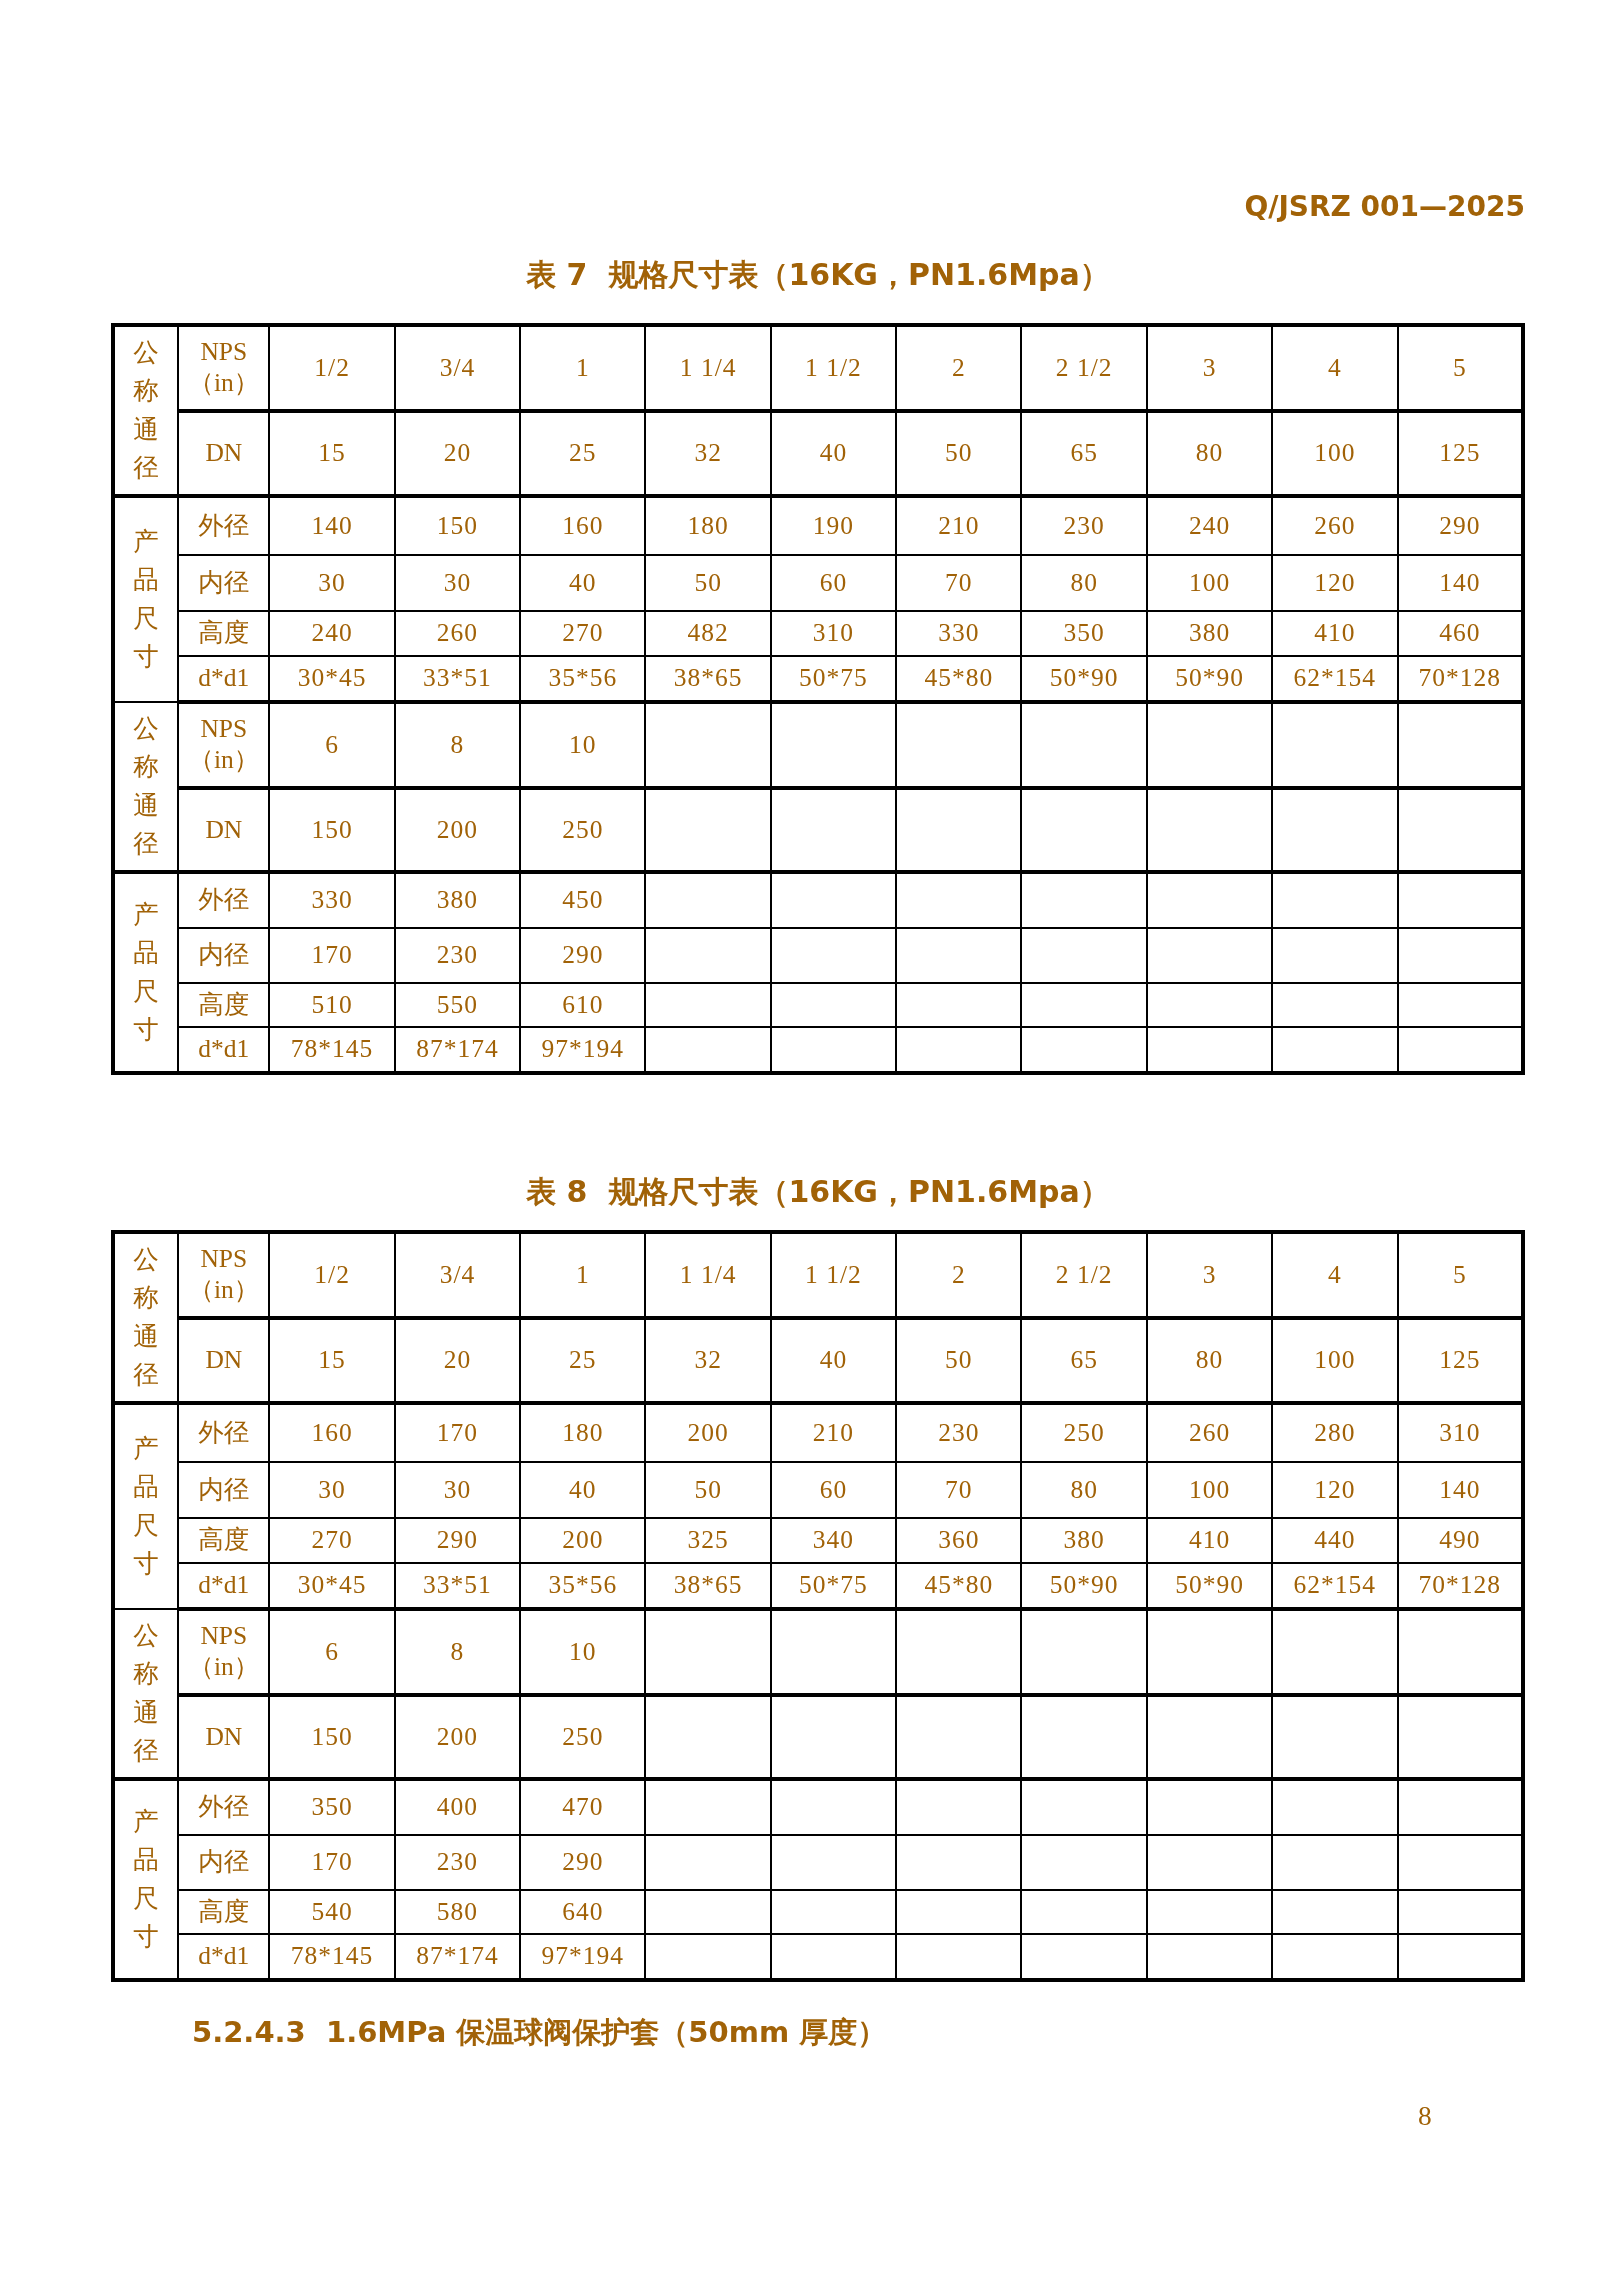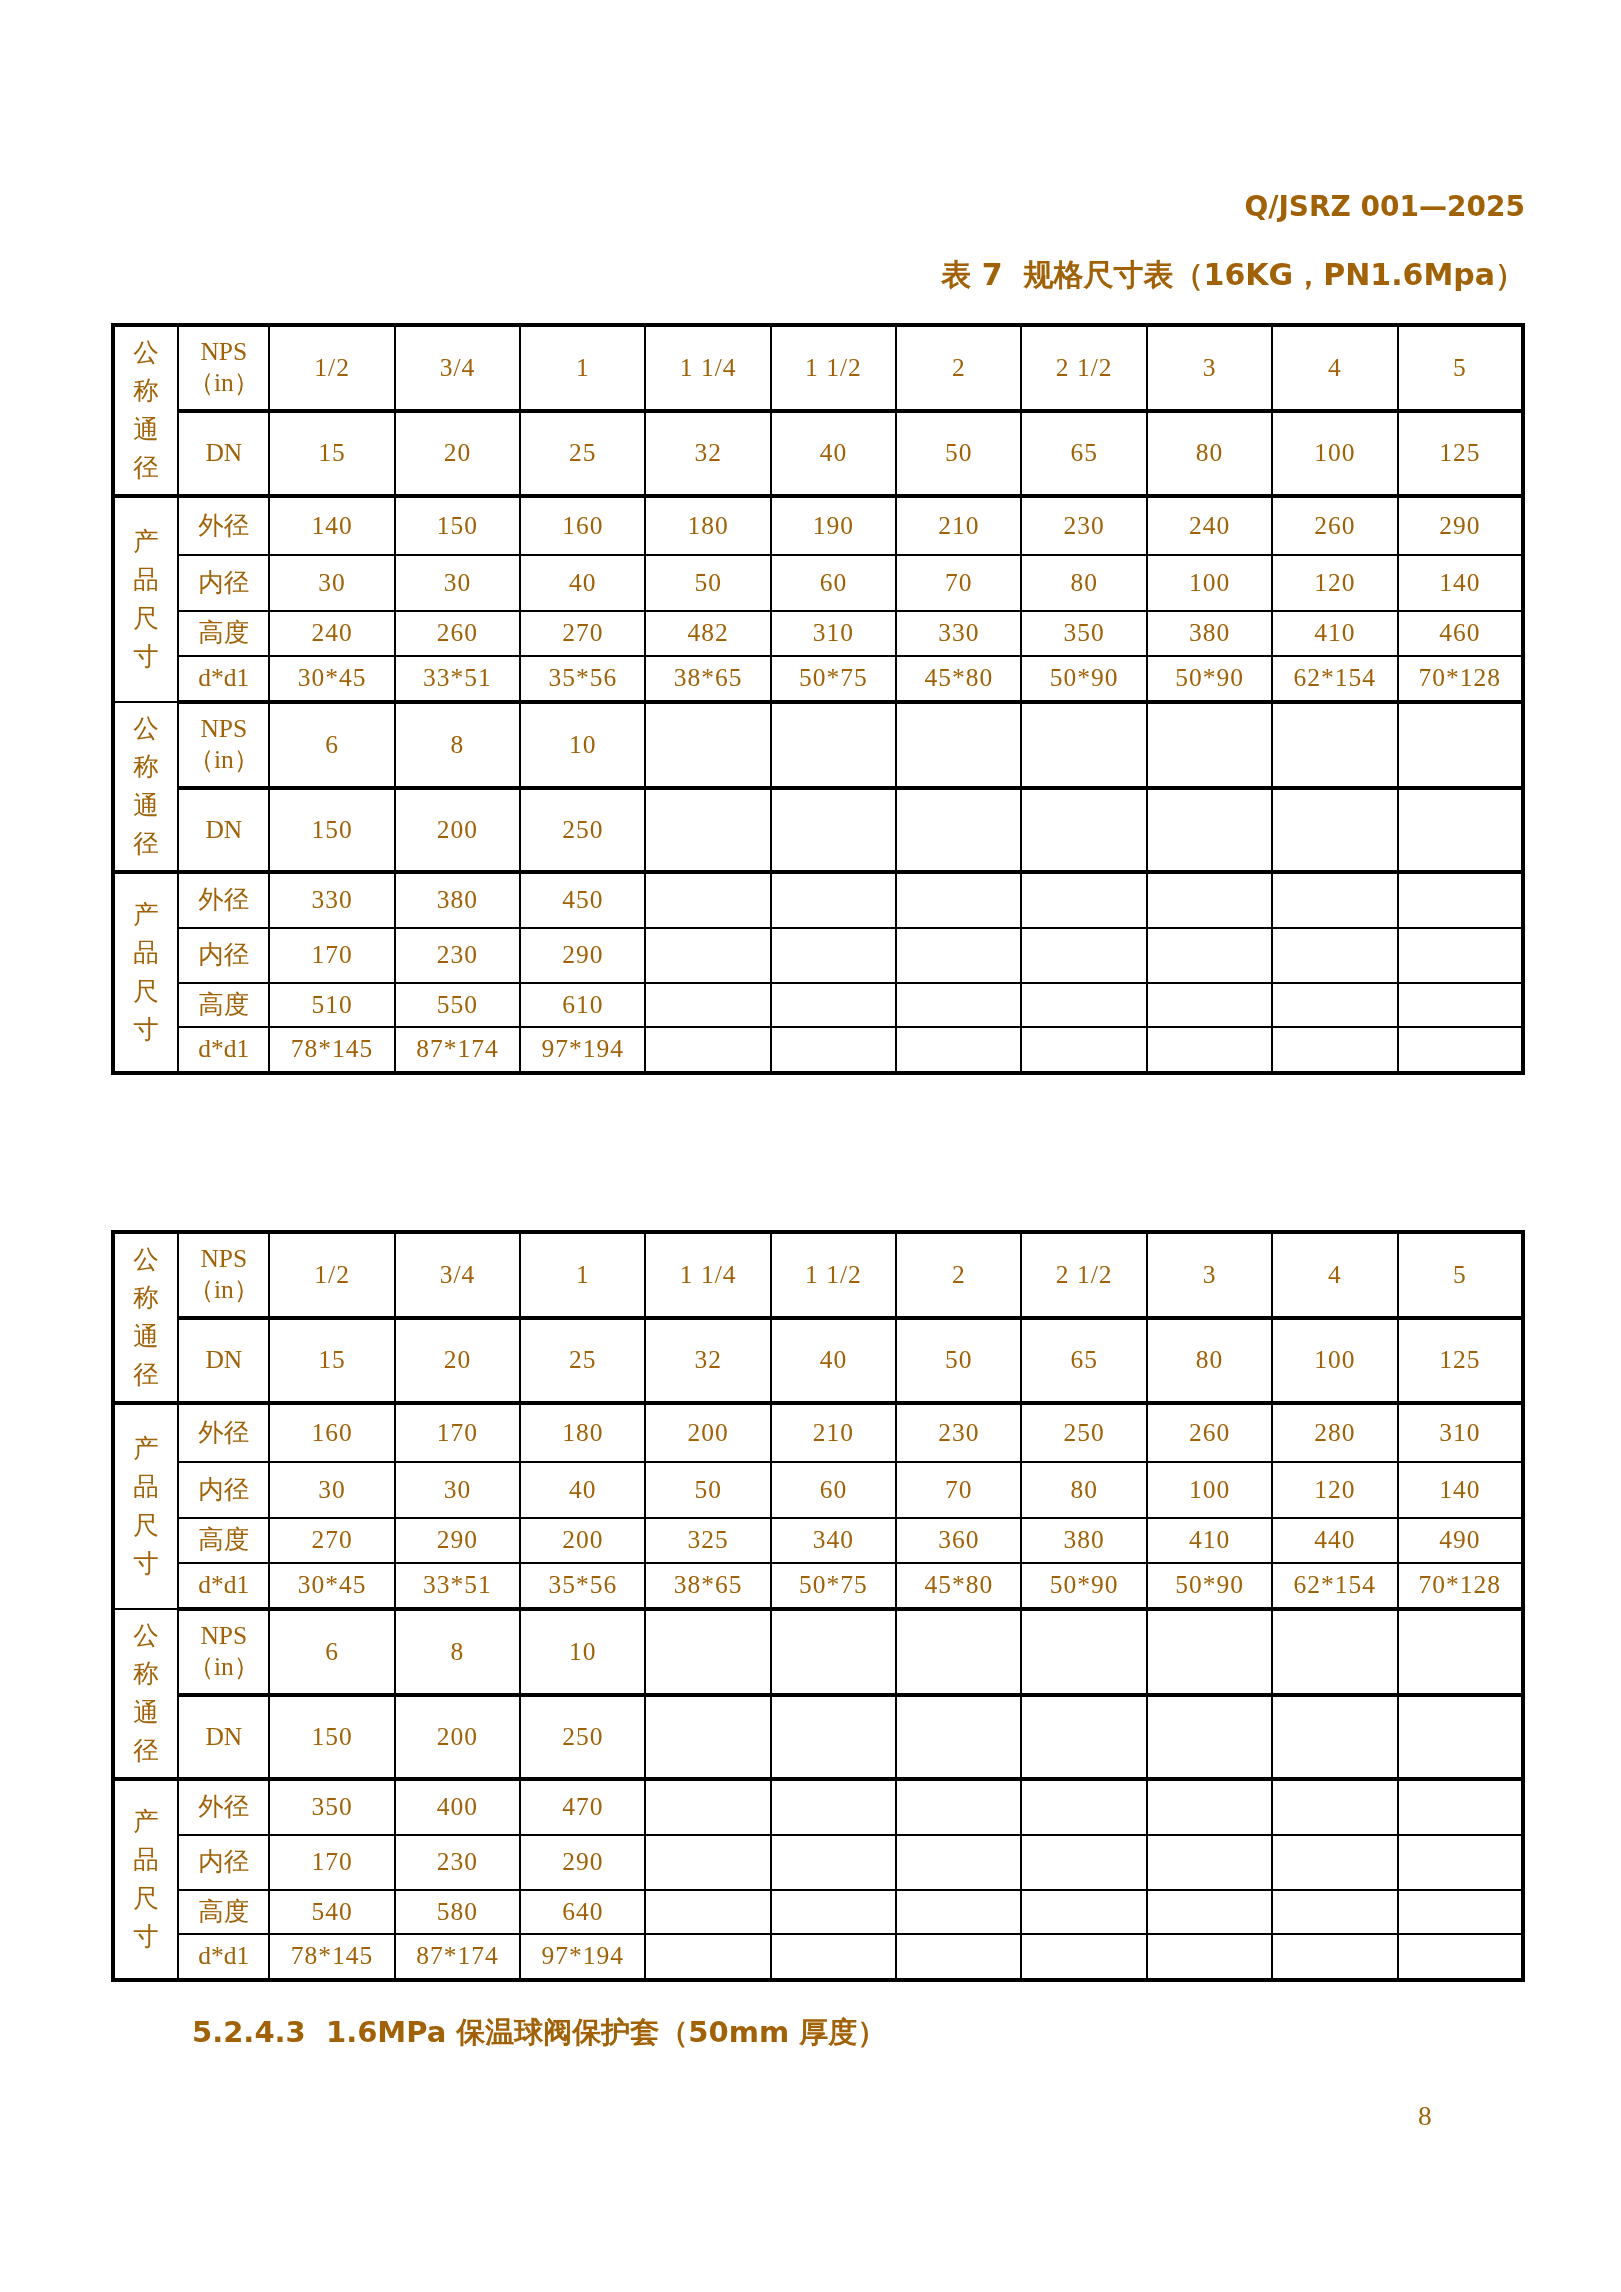--- a/index.html
+++ b/index.html
@@ -6,21 +6,21 @@
   .page {
     position:relative; width:1621px; height:2293px; background:#ffffff;
     font-family:"Liberation Serif","DejaVu Serif",serif; color:#a16207;
     overflow:hidden;
   }
   .doc-number {
     position:absolute; top:190px; left:111px; width:1414px; text-align:right;
     font-family:"DejaVu Sans","Liberation Sans",sans-serif; font-size:28px; font-weight:bold;
   }
   .table-title {
-    position:absolute; left:111px; width:1414px; text-align:right;
+    position:absolute; left:111px; width:1414px; text-align:center;
     font-family:"DejaVu Sans","Liberation Sans",sans-serif; font-weight:bold;
     font-size:30px; white-space:pre-wrap;
   }
   #title-7 { top:255px; }
   #title-8 { top:1172px; }
   .section-heading {
     position:absolute; left:192px;
     font-family:"DejaVu Sans","Liberation Sans",sans-serif; font-weight:bold;
     font-size:29px; white-space:pre-wrap;
   }
@@ -251,20 +251,21 @@
           <td class="value-cell"></td>
           <td class="value-cell"></td>
           <td class="value-cell"></td>
           <td class="value-cell"></td>
           <td class="value-cell"></td>
         </tr>
       </tbody>
   </table>
 
 
+  <div class="table-title" id="title-8">表 8  规格尺寸表（16KG，PN1.6Mpa）</div>
 
   <table class="spec-table" id="table-8">
     <colgroup>
       <col style="width:65px">
         <col style="width:91px">
       <col style="width:125px">
         <col style="width:125px">
         <col style="width:125px">
         <col style="width:125px">
         <col style="width:125px">

